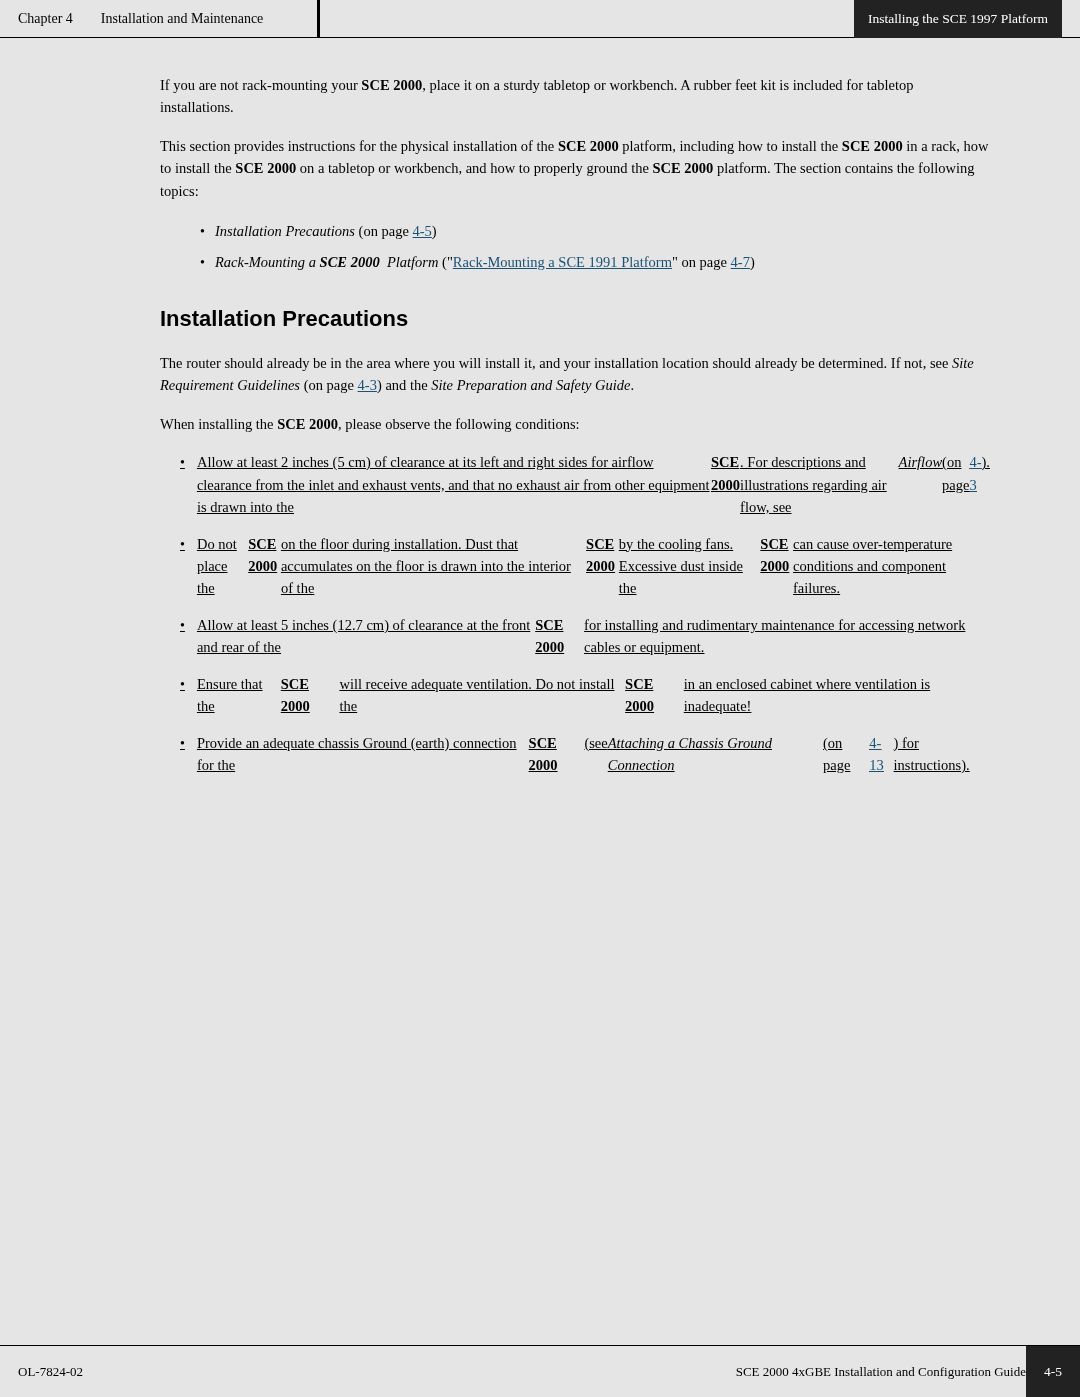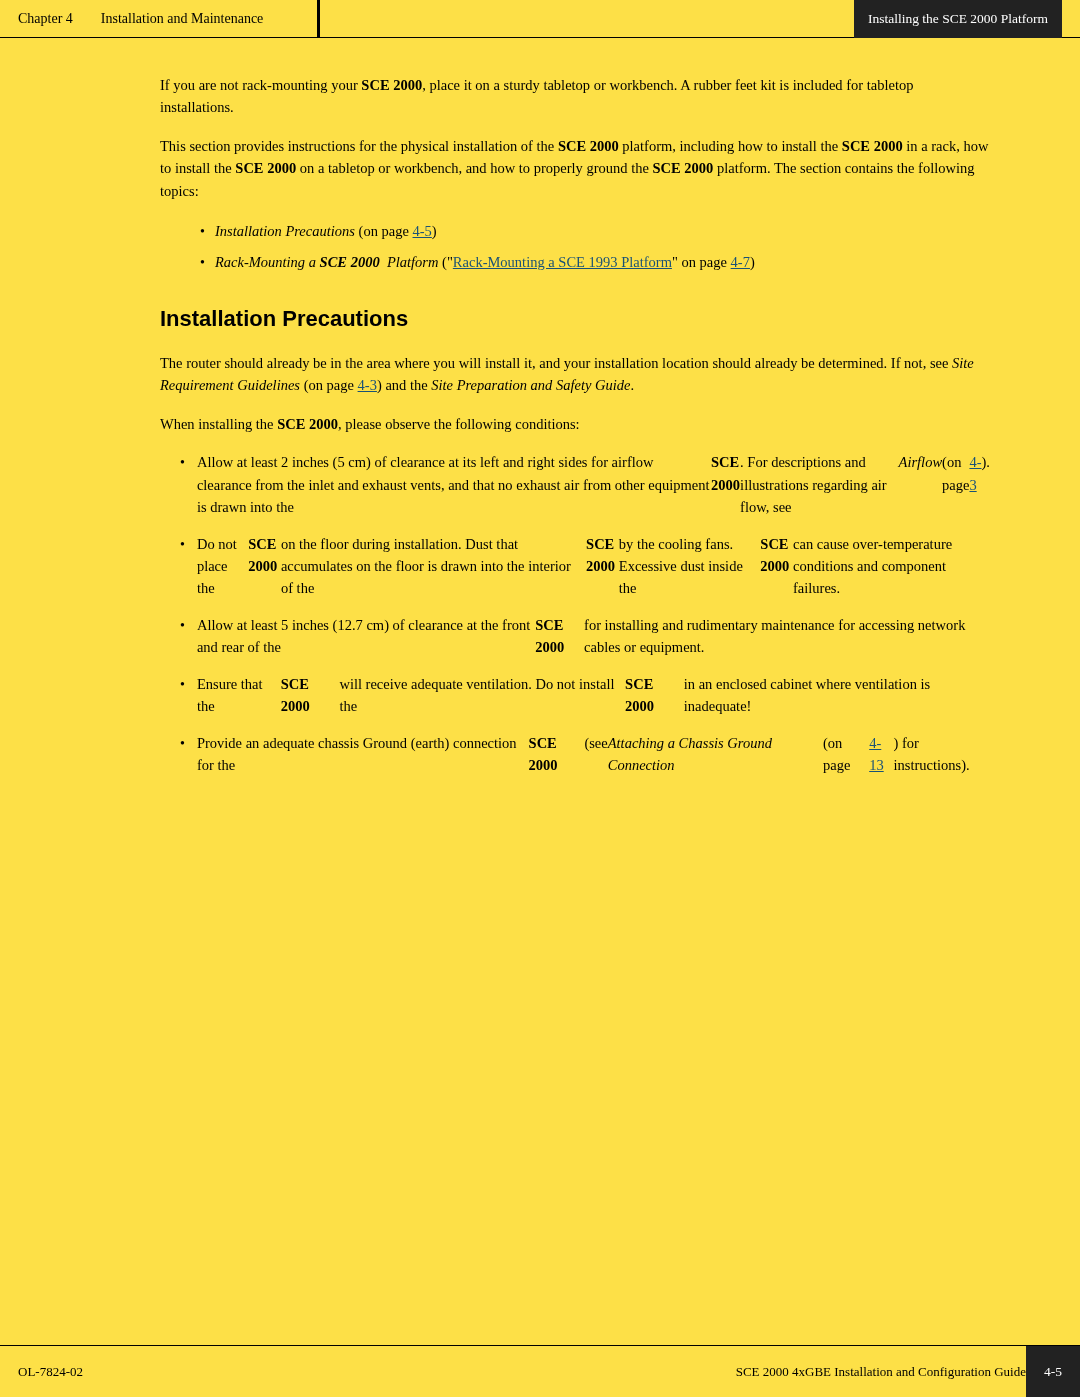--- a/index.html
+++ b/index.html
@@ -14,21 +14,21 @@
       color: #000;
       background: #fff;
       width: 1080px;
       min-height: 1397px;
       position: relative;
     }
 
     .page {
       width: 1080px;
       min-height: 1397px;
-      background: #fde047;
+      background: #e5e5e5;
       position: relative;
       padding: 0;
     }
 
     
     .header {
       display: flex;
       align-items: stretch;
       height: 38px;
       border-bottom: 1px solid #000;
@@ -123,20 +123,21 @@
       padding: 0;
       margin: 10px 0 10px 0;
     }
 
     .indent-list li {
       display: flex;
       align-items: flex-start;
       margin-bottom: 14px;
       line-height: 1.55;
       padding-left: 20px;
+      text-decoration: underline;
     }
 
     .indent-list li::before {
       content: "•";
       font-size: 14px;
       margin-right: 12px;
       margin-top: 1px;
       flex-shrink: 0;
     }
 
@@ -195,41 +196,41 @@
 
   <div class="header">
     <div class="header-chapter">
       <span>
         <span>Chapter</span>&nbsp;<span style="font-weight:normal;">4</span>
       </span>
       <span>Installation and Maintenance</span>
     </div>
     <div class="header-right">
       <div class="header-right-tab">
-        <span>Installing the SCE 2000 Platform</span>
+        <span>Installing the SCE 1997 Platform</span>
       </div>
     </div>
   </div>
 
   <div class="content">
 
     <p class="intro-paragraph">
       If you are not rack-mounting your <b>SCE 2000</b>, place it on a sturdy tabletop or workbench. A rubber feet kit is included for tabletop installations.
     </p>
 
     <p class="intro-paragraph">
       This section provides instructions for the physical installation of the <b>SCE 2000</b> platform, including how to install the <b>SCE 2000</b> in a rack, how to install the <b>SCE 2000</b> on a tabletop or workbench, and how to properly ground the <b>SCE 2000</b> platform. The section contains the following topics:
     </p>
 
     <ul class="bullet-list">
       <li>
         <span><i>Installation Precautions</i> (on page <a class="link">4-5</a>)</span>
       </li>
       <li>
-        <span><i>Rack-Mounting a <b>SCE 2000</b>&nbsp; Platform</i> ("<a class="link">Rack-Mounting a SCE 1993 Platform</a>" on page <a class="link">4-7</a>)</span>
+        <span><i>Rack-Mounting a <b>SCE 2000</b>&nbsp; Platform</i> ("<a class="link">Rack-Mounting a SCE 1991 Platform</a>" on page <a class="link">4-7</a>)</span>
       </li>
     </ul>
 
     <h2 class="section-heading">Installation Precautions</h2>
 
     <p class="body-text">
       The router should already be in the area where you will install it, and your installation location should already be determined. If not, see <i>Site Requirement Guidelines</i> (on page <a class="link">4-3</a>) and the <i>Site Preparation and Safety Guide</i>.
     </p>
 
     <p class="body-text">

